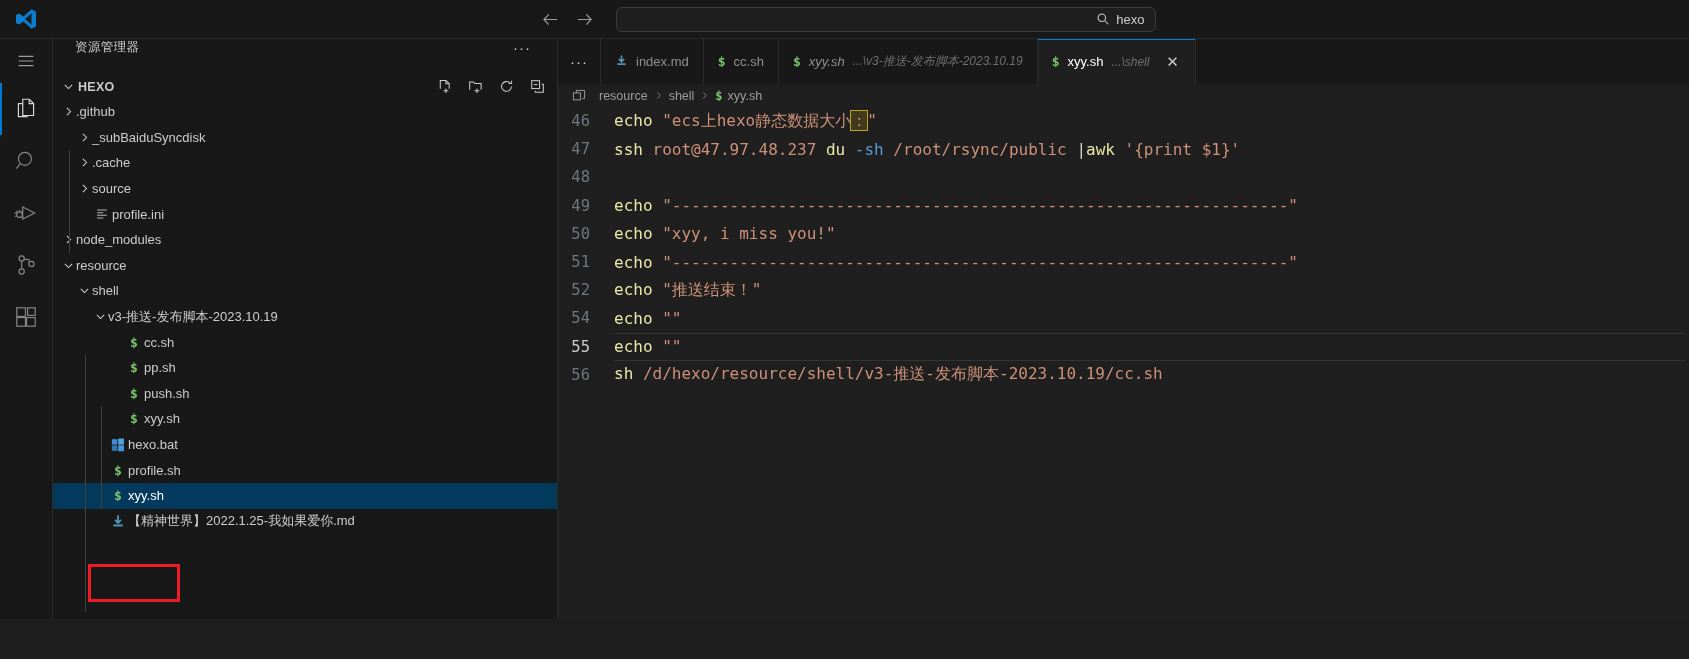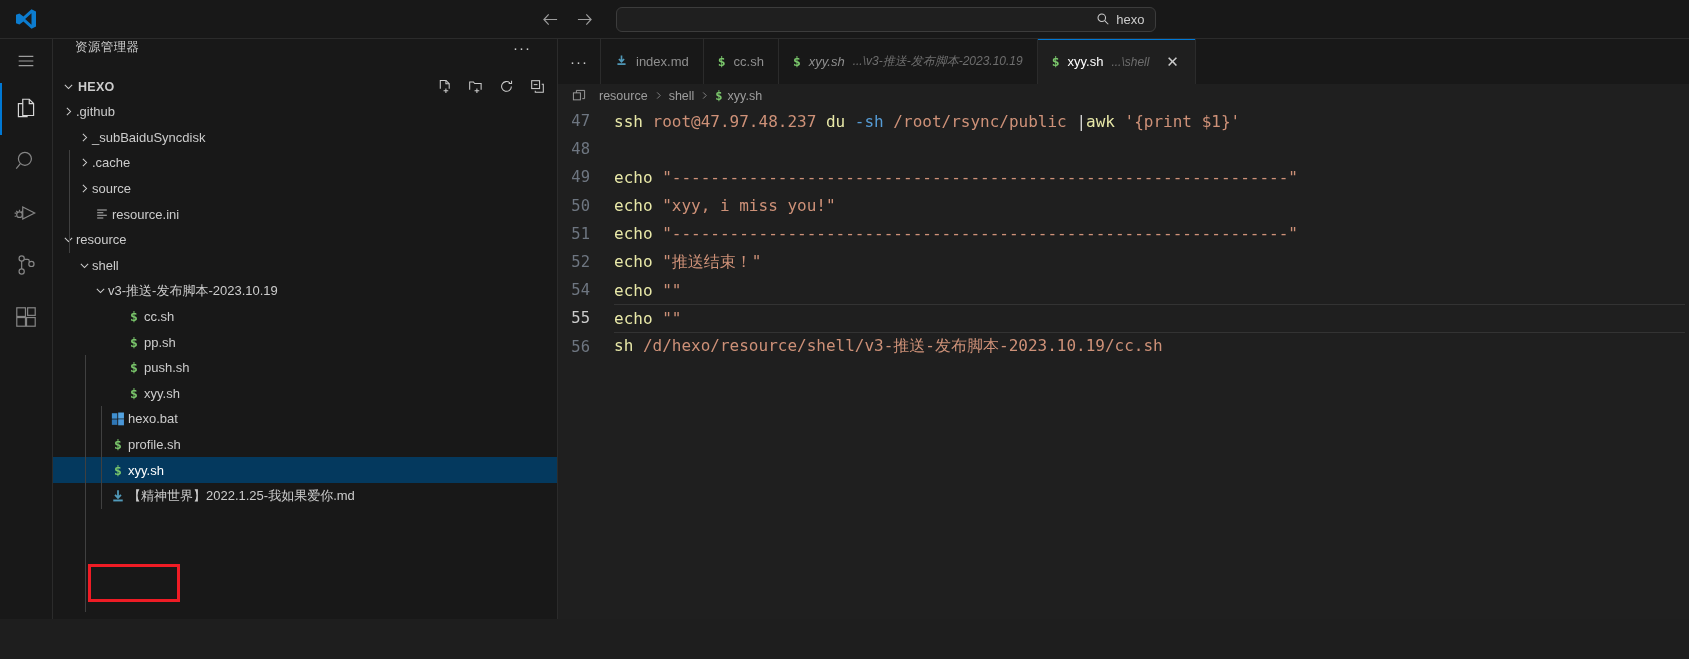--- a/index.html
+++ b/index.html
@@ -266,21 +266,29 @@
             </span>
             <span class="lbl">source</span>
           </div>
           <div class="row" style="padding-left: 24px;">
             <span class="chev"></span>
             <span class="ficon">
               <svg width="14" height="14" viewBox="0 0 16 16" stroke="#b5b5b5" stroke-width="1.2" fill="none">
                 <path d="M2.5 3.5h11M2.5 6.5h7M2.5 9.5h11M2.5 12.5h7"></path>
               </svg>
             </span>
-            <span class="lbl">resource.ini</span>
+            <span class="lbl">profile.ini</span>
+          </div>
+          <div class="row" style="padding-left: 8px;">
+            <span class="chev">
+              <svg width="13" height="13" viewBox="0 0 16 16" fill="none" stroke="#cccccc" stroke-width="1.3">
+                <path d="M6 3.5 10.5 8 6 12.5"></path>
+              </svg>
+            </span>
+            <span class="lbl">node_modules</span>
           </div>
           <div class="row" style="padding-left: 8px;">
             <span class="chev">
               <svg width="13" height="13" viewBox="0 0 16 16" fill="none" stroke="#cccccc" stroke-width="1.3">
                 <path d="M3.5 6 8 10.5 12.5 6"></path>
               </svg>
             </span>
             <span class="lbl">resource</span>
           </div>
           <div class="row" style="padding-left: 24px;">
@@ -407,20 +415,24 @@
               <path d="M6 3.5 10.5 8 6 12.5"></path>
             </svg>
           </span>
           <span class="bcicon">$</span>
           <span class="seg">xyy.sh</span>
         </div>
 
       <div class="editor">
         <div class="lines" id="codelines">
             <div class="cline">
+              <span class="lnum">46</span>
+              <span class="ctext"><span class="kw">echo </span><span class="str">"ecs上hexo静态数据大小</span><span class="str hl-box">：</span><span class="str">"</span></span>
+            </div>
+            <div class="cline">
               <span class="lnum">47</span>
               <span class="ctext"><span class="kw">ssh </span><span class="str">root@47.97.48.237 </span><span class="kw">du </span><span class="flag">-sh </span><span class="str">/root/rsync/public </span><span class="plain">|</span><span class="kw">awk </span><span class="str">'{print $1}'</span></span>
             </div>
             <div class="cline">
               <span class="lnum">48</span>
               <span class="ctext"></span>
             </div>
             <div class="cline">
               <span class="lnum">49</span>
               <span class="ctext"><span class="kw">echo </span><span class="str">"----------------------------------------------------------------"</span></span>

